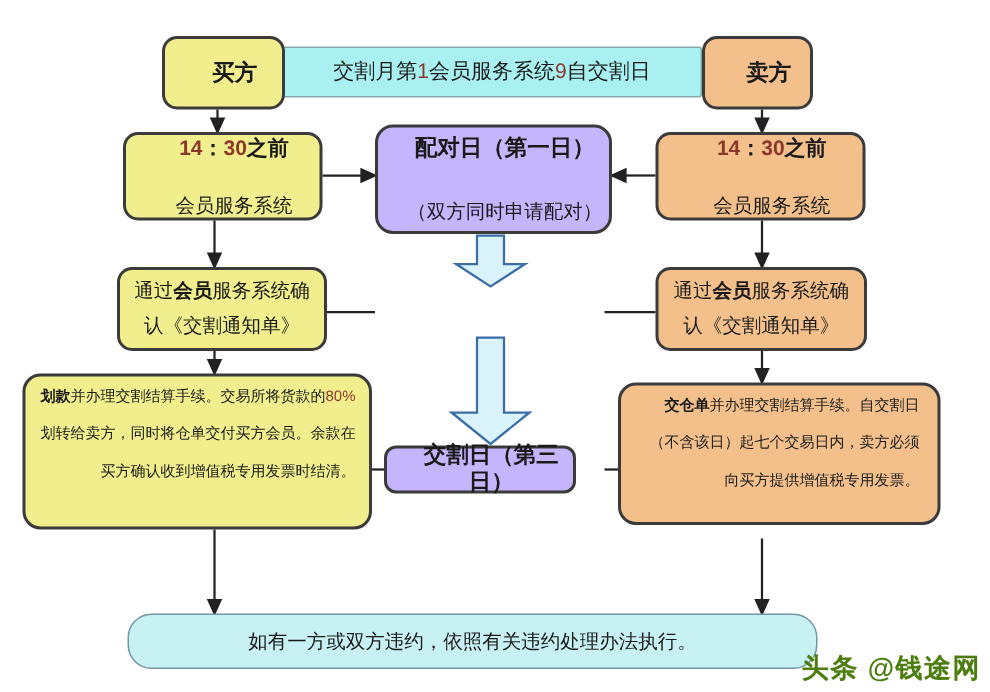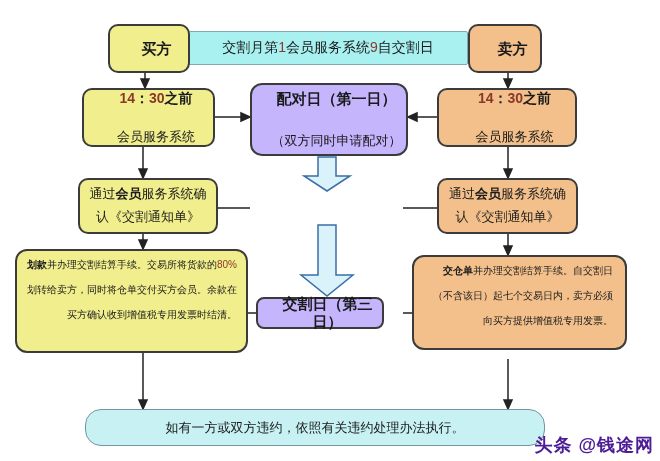--- a/index.html
+++ b/index.html
@@ -34,21 +34,21 @@
   .para{
     position:absolute;z-index:1;box-sizing:border-box;
     background:#f1ee8d;border:2px solid #3b3b3b;border-radius:12px;
     font-size:10px;line-height:25px;text-align:right;padding:1px 9px;
   }
   .para.orange{background:#f3c08c;padding:1px 12px;}
   .deadline-line1{font-weight:bold;font-size:14px;}
   .deadline-line2{font-size:13px;margin-top:20px;}
   .watermark{
     position:absolute;right:6px;bottom:4px;z-index:2;
-    font-size:18px;font-weight:bold;color:#4c1d95;letter-spacing:1px;
+    font-size:18px;font-weight:bold;color:#4d7c0f;letter-spacing:1px;
     text-shadow:1px 1px 0 #ffffff;
   }
 </style>
 </head>
 <body>
 
 <div id="stage">
 
   <svg id="connectors" width="660" height="461" viewBox="0 0 660 461">
 

